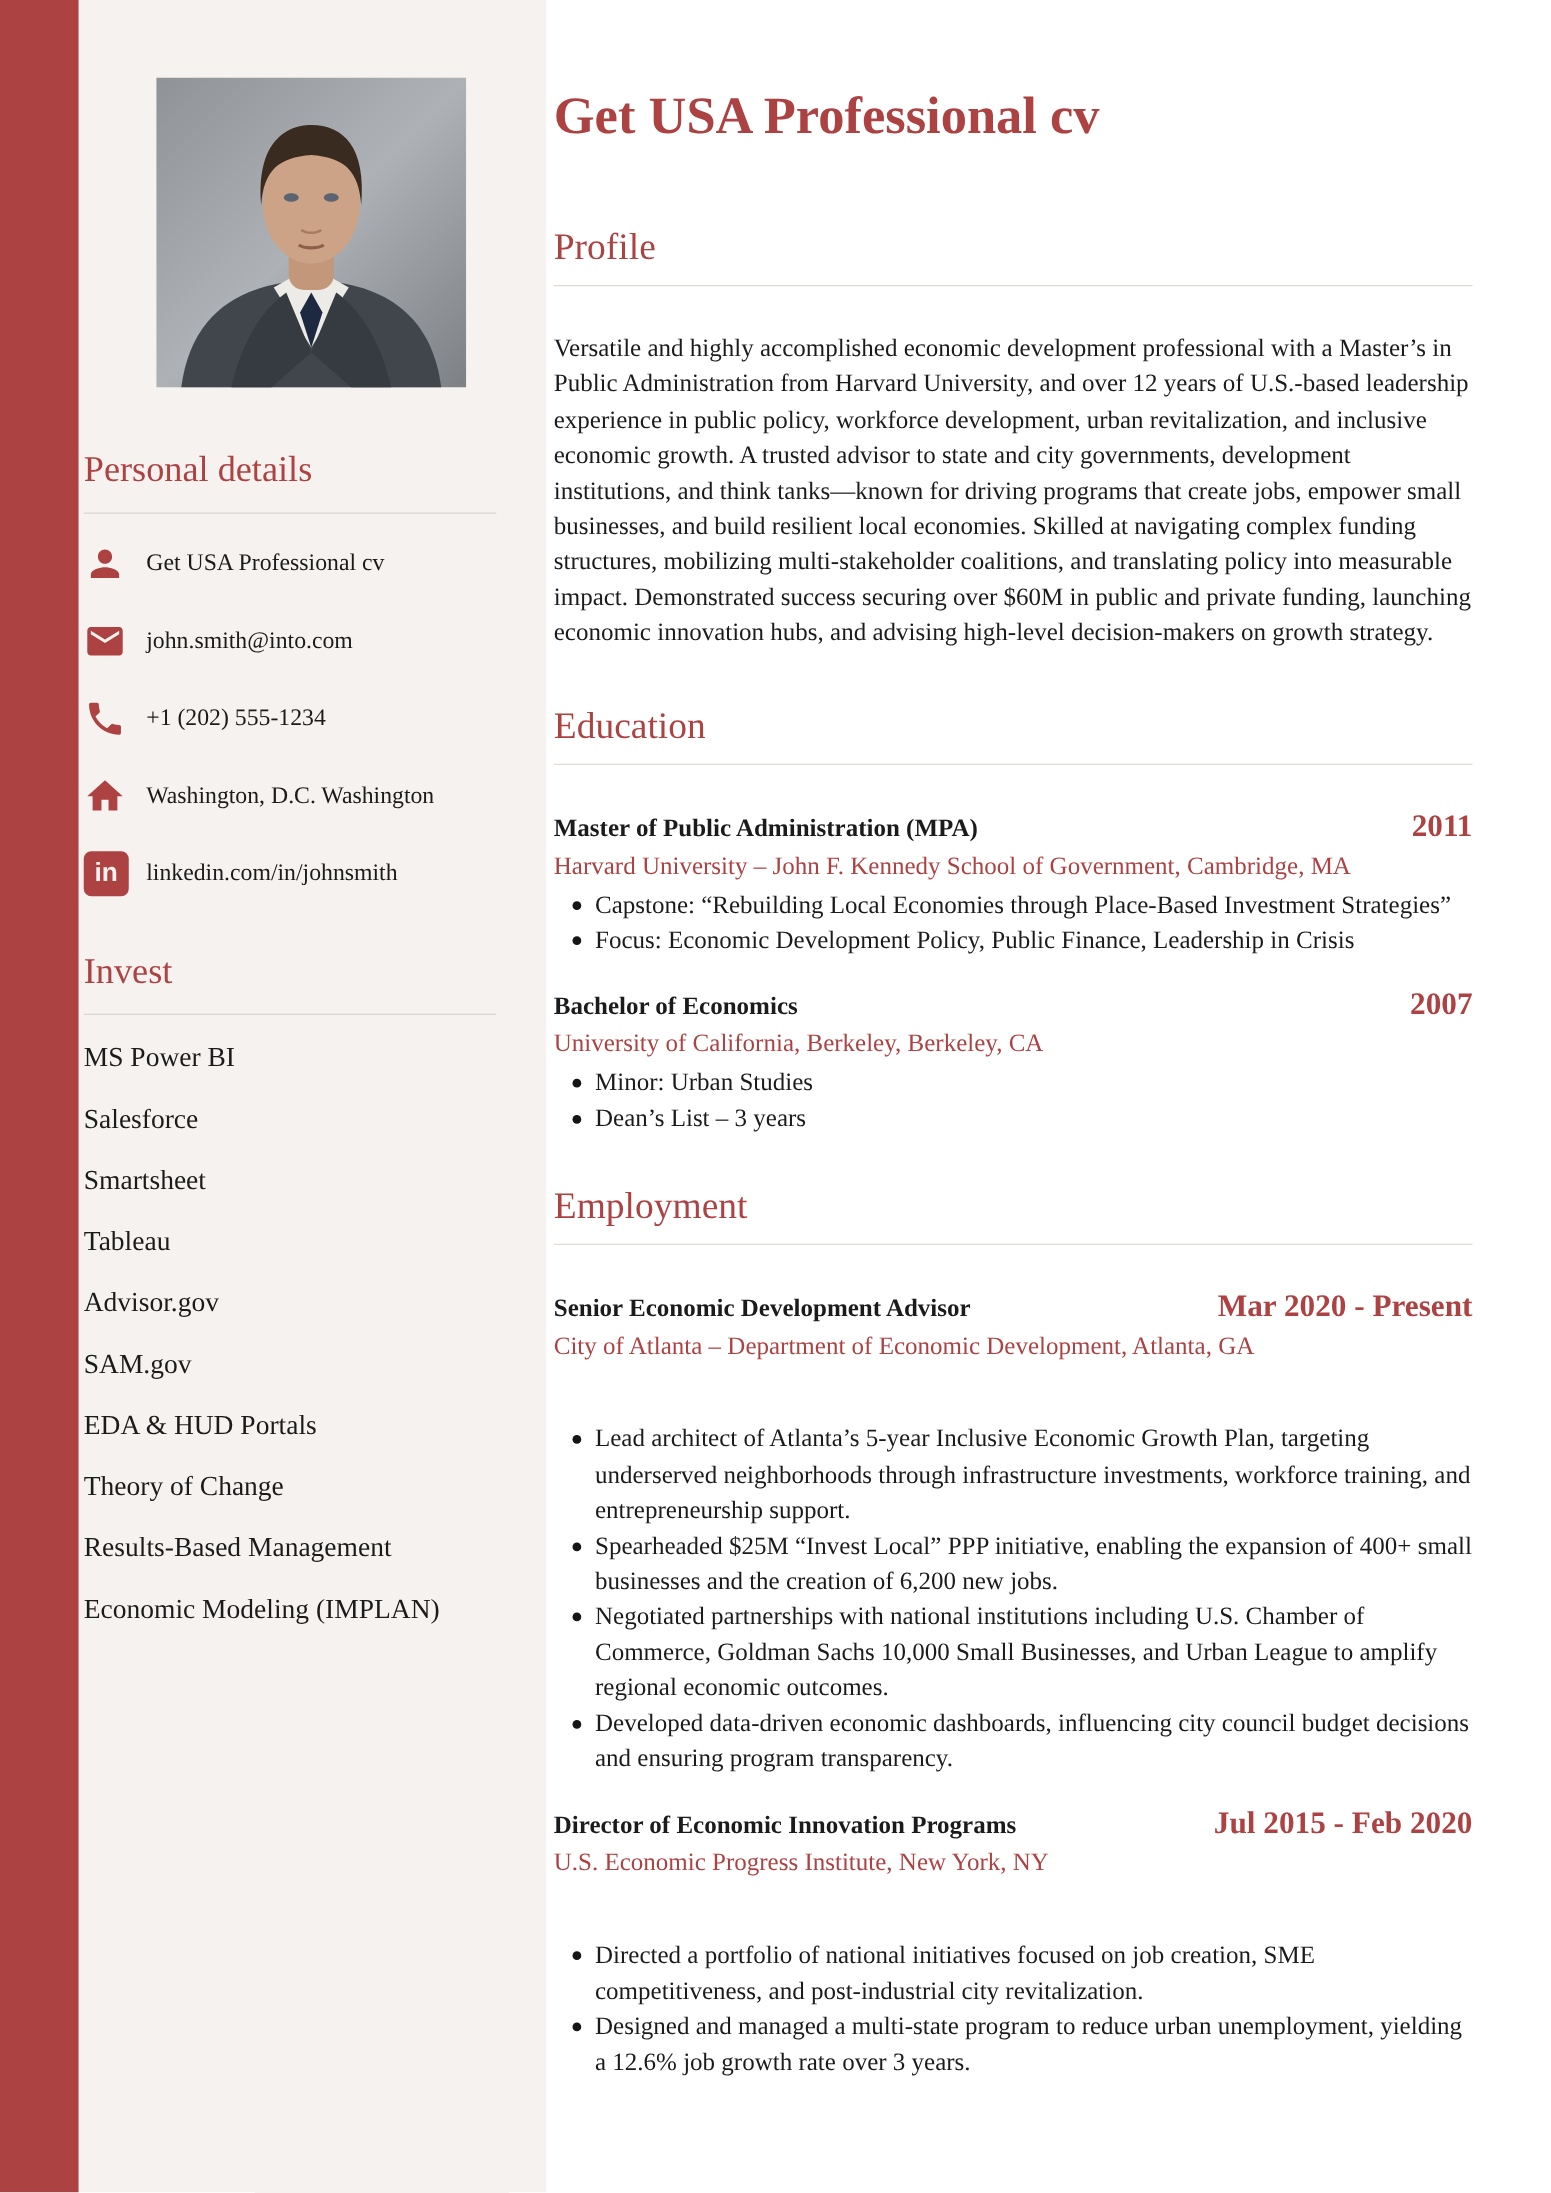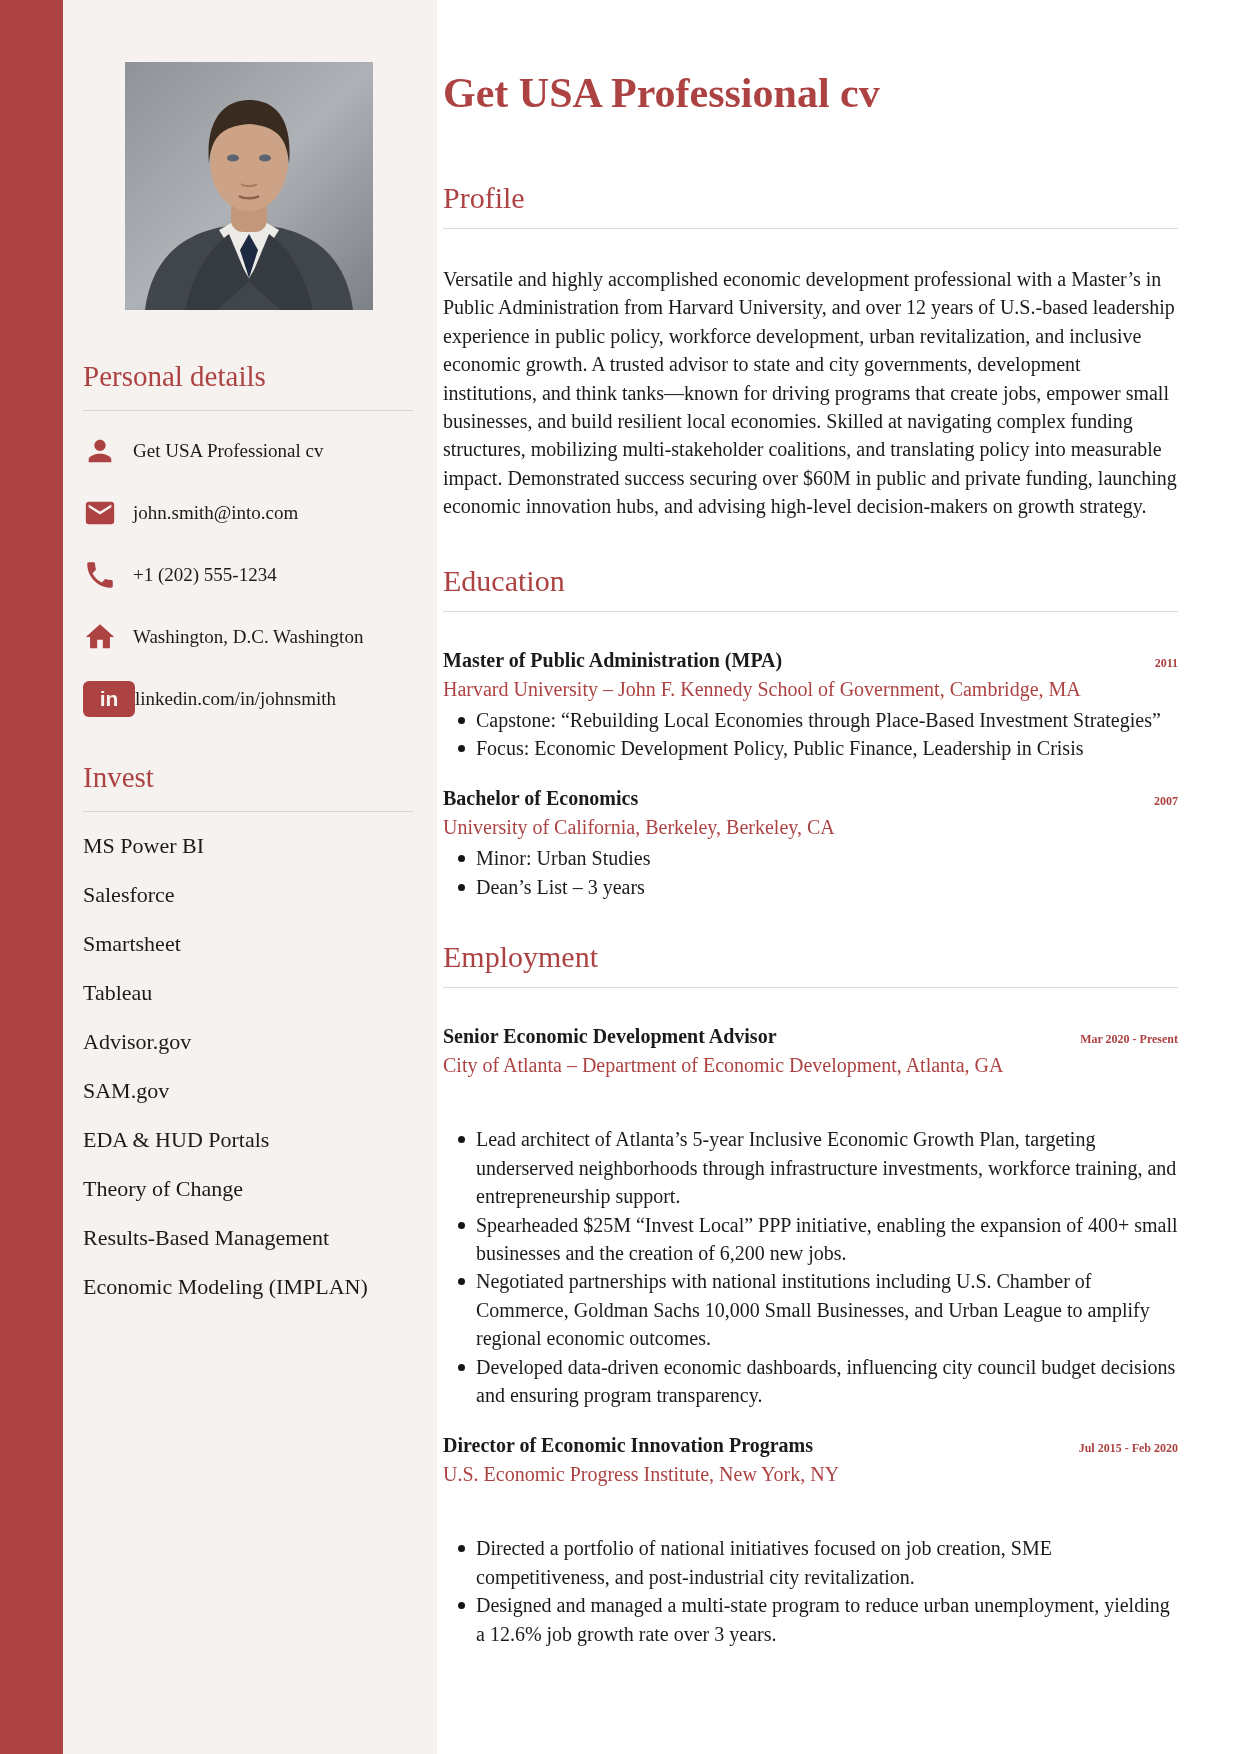--- a/index.html
+++ b/index.html
@@ -6,29 +6,29 @@
   html,body { margin:0; padding:0; }
   body {
     width:1241px; height:1754px; position:relative; overflow:hidden;
     background:#ffffff; color:#1b1b1b;
     font-family:"Liberation Serif","DejaVu Serif",serif;
   }
   .accent-bar { position:absolute; left:0; top:0; width:63px; height:100%; background:#ad4243; }
   .sidebar { position:absolute; left:63px; top:0; width:374px; height:100%; background:#f6f2ef; }
   .photo { position:absolute; left:125px; top:62px; width:248px; height:248px; display:block; }
 
-  .side-content { position:absolute; left:83px; top:358px; width:330px; }
+  .side-content { position:absolute; left:67px; top:358px; width:330px; }
   .side-heading { font-size:29px; font-weight:400; color:#ad4243; margin:0; line-height:36px; }
   .side-rule { height:1px; background:#dbd5d1; margin-top:16px; }
   .p-rows { margin-top:22px; }
   .p-row { display:flex; align-items:center; height:36px; margin-bottom:26px; }
   .p-icon { flex:0 0 50px; display:flex; align-items:center; }
   .p-icon svg { width:34px; height:34px; fill:#ad4243; }
   .li-badge {
-    width:52px; height:36px; background:#ad4243; border-radius:6px;
+    width:36px; height:36px; background:#ad4243; border-radius:6px;
     display:flex; align-items:center; justify-content:center;
     color:#f6f2ef; font-family:"Liberation Sans",sans-serif; font-weight:bold; font-size:21px;
   }
   .p-text { font-size:19px; }
   .skills-block { margin-top:42px; }
   .skill-items { margin-top:24px; }
   .skill { font-size:22px; line-height:19px; margin-bottom:30px; }
 
   .main { position:absolute; left:443px; top:0; width:735px; }
   .cv-title { font-size:42px; line-height:46px; font-weight:700; color:#ad4243; margin:70px 0 0 0; }
@@ -36,21 +36,21 @@
   .section-education { margin-top:42px; }
   .section-employment { margin-top:38px; }
   .section-heading { font-size:30px; line-height:36px; font-weight:400; color:#ad4243; margin:0; }
   .section-rule { height:1px; background:#e0dbd7; margin-top:12px; }
   .profile-text { font-size:20px; line-height:28.4px; margin:36px 0 0 0; text-align:left; }
 
   .entry { margin-top:36px; }
   .entry + .entry { margin-top:24px; }
   .entry-head { display:flex; justify-content:space-between; align-items:baseline; }
   .entry-title { font-size:20px; font-weight:700; line-height:24px; }
-  .entry-date { font-size:12px; font-weight:700; color:#ad4243; white-space:nowrap; }
+  .entry-date { font-size:25px; font-weight:700; color:#ad4243; white-space:nowrap; }
   .entry-sub { font-size:20px; line-height:28px; color:#ad4243; margin-top:3px; }
   ul.bullets { list-style:none; margin:3px 0 0 0; padding:0; }
   ul.bullets.spaced { margin-top:46px; }
   ul.bullets li { position:relative; padding-left:33px; font-size:20px; line-height:28.4px; }
   ul.bullets li::before {
     content:""; position:absolute; left:15px; top:11px;
     width:7px; height:7px; border-radius:50%; background:#151515;
   }
 </style>
 </head>

